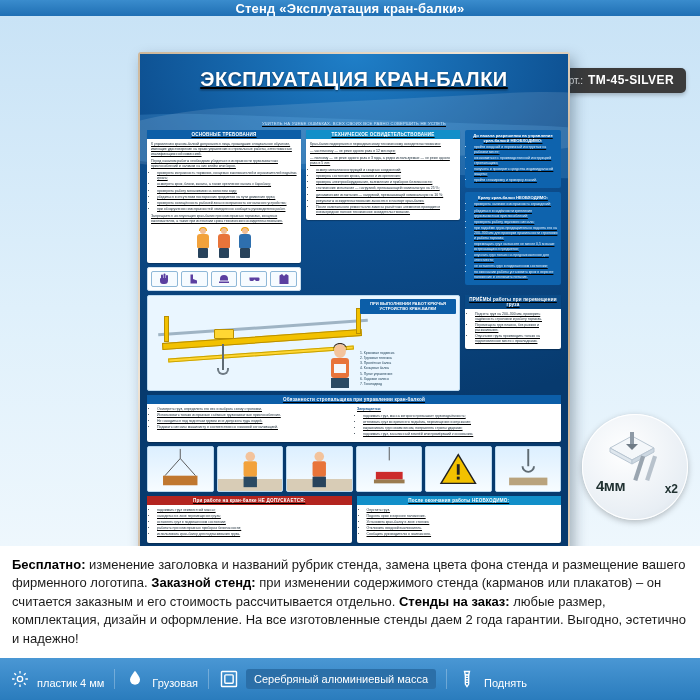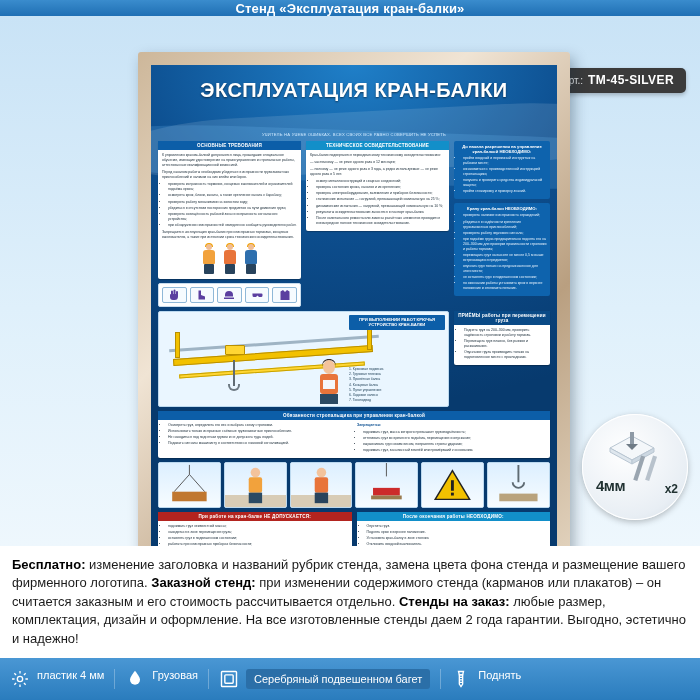--- a/index.html
+++ b/index.html
@@ -47,23 +47,24 @@
 
   
   .poster-wrap {
     position:absolute;
     left:138px; top:36px;
     width:432px; height:512px;
   }
   .poster-frame {
     position:absolute; inset:0;
     background:linear-gradient(135deg,#cdb79a,#f0e4d4 35%,#b99f80 70%,#e3d4bf);
-    padding:13px;
+    padding:2px;
     border-radius:3px;
     box-shadow:4px 6px 14px rgba(20,40,60,.35);
+    text-decoration:underline;
   }
   .poster {
     position:relative;
     width:100%; height:100%;
     background:#0d4d8c;
     background:
       radial-gradient(120% 70% at 50% 0%, #1f7fc8 0%, #0d4f90 45%, #073a6e 100%);
     overflow:hidden;
   }
   
@@ -239,21 +240,21 @@
 
   
   .footer {
     position:absolute; left:0; bottom:0;
     width:700px; height:42px;
     background:#3a8ccd;
     background:linear-gradient(#4a97d4,#2a7cbd);
     display:flex; align-items:center;
     color:#fff; font-size:11px;
   }
-  .f-item { display:flex; align-items:flex-start; gap:7px; padding:0 10px; }
+  .f-item { display:flex; align-items:flex-end; gap:7px; padding:0 10px; }
   .f-item + .f-item { border-left:1px solid rgba(255,255,255,.28); }
   .f-ico { width:20px; height:20px; flex:0 0 20px; }
   .f-ico svg { width:20px; height:20px; display:block; }
   .f-txt { white-space:nowrap; }
   .f-badge {
     background:#2b6fa8; border-radius:3px; padding:4px 8px;
     display:flex; align-items:center; gap:6px;
   }
 </style>
 </head>
@@ -603,21 +604,21 @@
   </div>
 
   <div class="f-item">
     <span class="f-ico">
       <svg viewBox="0 0 24 24" fill="none" stroke="#ffffff" stroke-width="1.7">
         <rect x="3" y="3" width="18" height="18" rx="1"></rect>
         <rect x="7" y="7" width="10" height="10" rx="1"></rect>
       </svg>
     </span>
     <span class="f-badge">
-      <span class="f-txt">Серебряный подвешенном багет</span>
+      <span class="f-txt">Серебряный алюминиевый масса</span>
     </span>
   </div>
 
   <div class="f-item">
     <span class="f-ico">
       <svg viewBox="0 0 24 24" fill="none" stroke="#ffffff" stroke-width="1.6">
         <path d="M9 3h6l-1 4h-4z"></path>
         <path d="M10 7h4v11l-2 3-2-3z"></path>
         <path d="M10 10h4M10 13h4M10 16h4"></path>
       </svg>

